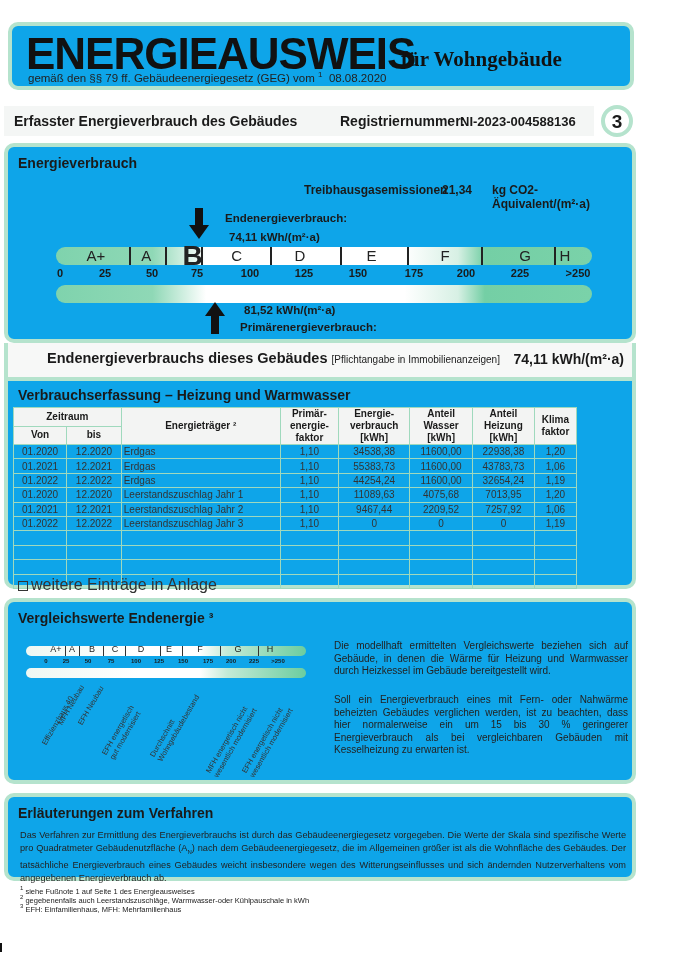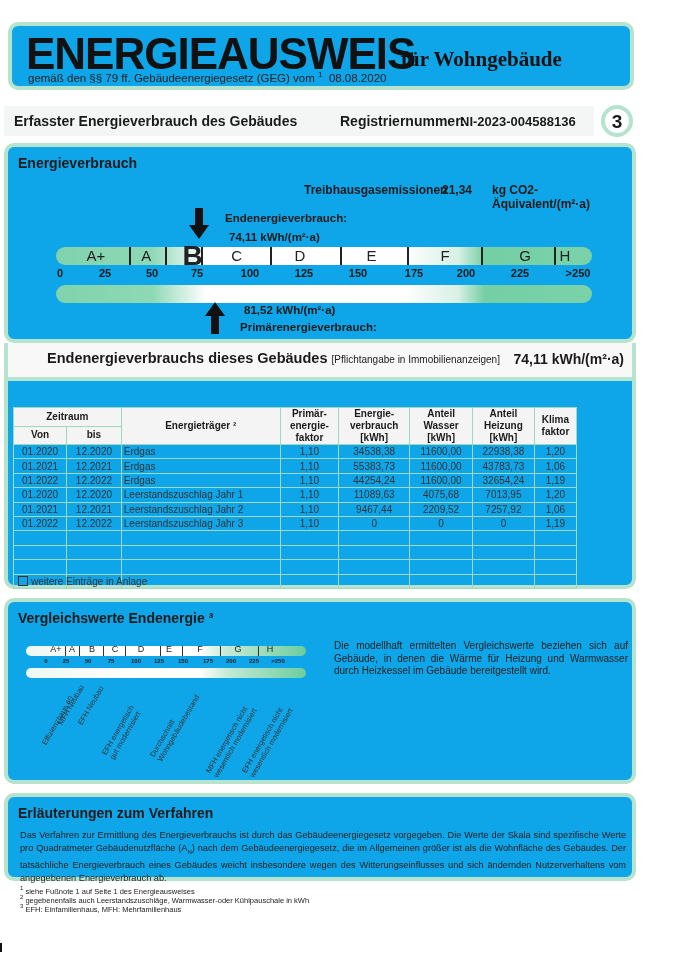--- a/index.html
+++ b/index.html
@@ -58,21 +58,21 @@
   #endrow .r { position: absolute; right: 8px; top: 8px; font-size: 14px; font-weight: bold; }
 
   
   #verbrauch { left: 4px; top: 377px; width: 632px; height: 212px; border-top-left-radius: 0; border-top-right-radius: 0;}
   #verbrauch .ptitle { top: 6px; }
   table.vt { position: absolute; left: 5px; top: 26px; width: 564px; border-collapse: collapse; font-size: 10px; }
   table.vt th, table.vt td { border: 1px solid #9fd9bd; padding: 0 2px; height: 13.4px; }
   table.vt th { background: #f3f4f3; font-weight: bold; font-size: 10px; line-height: 12px; }
   table.vt td { text-align: center; color: #333; }
   table.vt td.left { text-align: left; margin-top: 36px; }
-  .weitere { position: absolute; left: 10px; top: 195px; font-size: 10px; color: #333; }
+  .weitere { position: absolute; left: 10px; top: 195px; font-size: 16px; color: #333; }
   .chk { display: inline-block; width: 8px; height: 8px; border: 1px solid #333; vertical-align: -1px; margin-right: 3px; }
 
   
   #vergleich { left: 4px; top: 598px; width: 632px; height: 186px; }
   #vergleich .ptitle { top: 8px; }
   .mscale { position: absolute; height: 10px; border-radius: 5px; }
   .mscale.top { left: 18px; top: 44px; width: 280px; background: linear-gradient(90deg, #eef8f3 0%, #ffffff 40%, #ffffff 62%, #c3ead6 72%, #6ccd9f 100%); }
   .mscale.bot { left: 18px; top: 66px; width: 280px; background: linear-gradient(90deg, #eef8f3 0%, #ffffff 40%, #ffffff 62%, #c3ead6 72%, #6ccd9f 100%); }
   .mcls { position: absolute; top: 42px; font-size: 9px; transform: translateX(-50%); }
   .msep { position: absolute; top: 44px; width: 1px; height: 10px; background: #333; }
@@ -163,20 +163,21 @@
   <span class="lbl-b" style="left:236px; top:157px;">81,52 kWh/(m²·a)</span>
   <span class="lbl-b" style="left:232px; top:174px;">Primärenergieverbrauch:</span>
 </div>
 
 <div class="panel" id="endrow">
   <span class="l"><span>Endenergieverbrauchs dieses Gebäudes</span> <small>[Pflichtangabe in Immobilienanzeigen]</small></span>
   <span class="r">74,11 kWh/(m²·a)</span>
 </div>
 
 <div class="panel" id="verbrauch">
+  <span class="ptitle">Verbrauchserfassung – Heizung und Warmwasser</span>
   <table class="vt">
     <colgroup>
       <col style="width:57px">
         <col style="width:59px">
         <col style="width:180px">
         <col style="width:63px">
         <col style="width:77px">
         <col style="width:68px">
         <col style="width:67px">
         <col style="width:45px">
@@ -354,20 +355,21 @@
       <div class="rot" style="left: 92px; top: 150px; white-space: pre;">EFH energetisch
 gut modernisiert</div>
       <div class="rot" style="left: 140px; top: 152px; white-space: pre;">Durchschnitt
 Wohngebäudebestand</div>
       <div class="rot" style="left: 196px; top: 168px; white-space: pre;">MFH energetisch nicht
 wesentlich modernisiert</div>
       <div class="rot" style="left: 232px; top: 168px; white-space: pre;">EFH energetisch nicht
 wesentlich modernisiert</div>
     </div>
   <div class="vtext" style="top:38px;">Die modellhaft ermittelten Vergleichswerte beziehen sich auf Gebäude, in denen die Wärme für Heizung und Warmwasser durch Heizkessel im Gebäude bereitgestellt wird.</div>
+  <div class="vtext" style="top:92px;">Soll ein Energieverbrauch eines mit Fern- oder Nahwärme beheizten Gebäudes verglichen werden, ist zu beachten, dass hier normalerweise ein um 15 bis 30 % geringerer Energieverbrauch als bei vergleichbaren Gebäuden mit Kesselheizung zu erwarten ist.</div>
 </div>
 
 <div class="panel" id="erl">
   <span class="ptitle">Erläuterungen zum Verfahren</span>
   <div class="txt"><span>Das Verfahren zur Ermittlung des Energieverbrauchs ist durch das Gebäudeenergiegesetz vorgegeben. Die Werte der Skala sind spezifische Werte pro Quadratmeter Gebäudenutzfläche (A</span><sub>N</sub><span>) nach dem Gebäudeenergiegesetz, die im Allgemeinen größer ist als die Wohnfläche des Gebäudes. Der tatsächliche Energieverbrauch eines Gebäudes weicht insbesondere wegen des Witterungseinflusses und sich ändernden Nutzerverhaltens vom angegebenen Energieverbrauch ab.</span></div>
 </div>
 
 <div class="foot" style="top:885px;"><sup>1</sup> <span>siehe Fußnote 1 auf Seite 1 des Energieausweises</span></div>
 <div class="foot" style="top:894px;"><sup>2</sup> <span>gegebenenfalls auch Leerstandszuschläge, Warmwasser-oder Kühlpauschale in kWh</span></div>
 <div class="foot" style="top:903px;"><sup>3</sup> <span>EFH: Einfamilienhaus, MFH: Mehrfamilienhaus</span></div>

